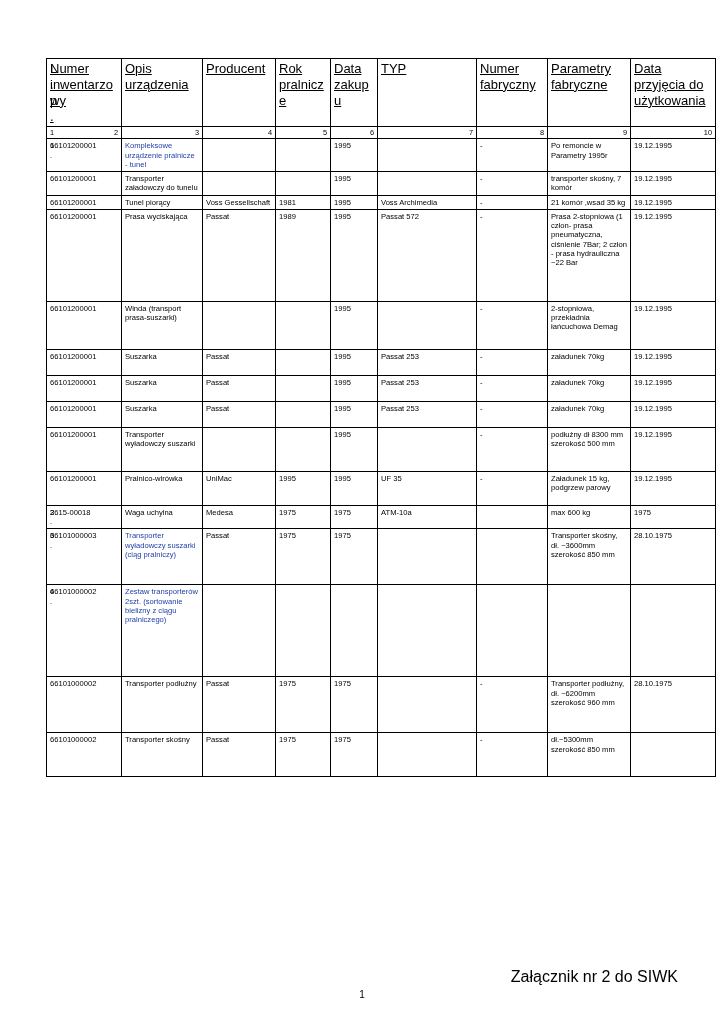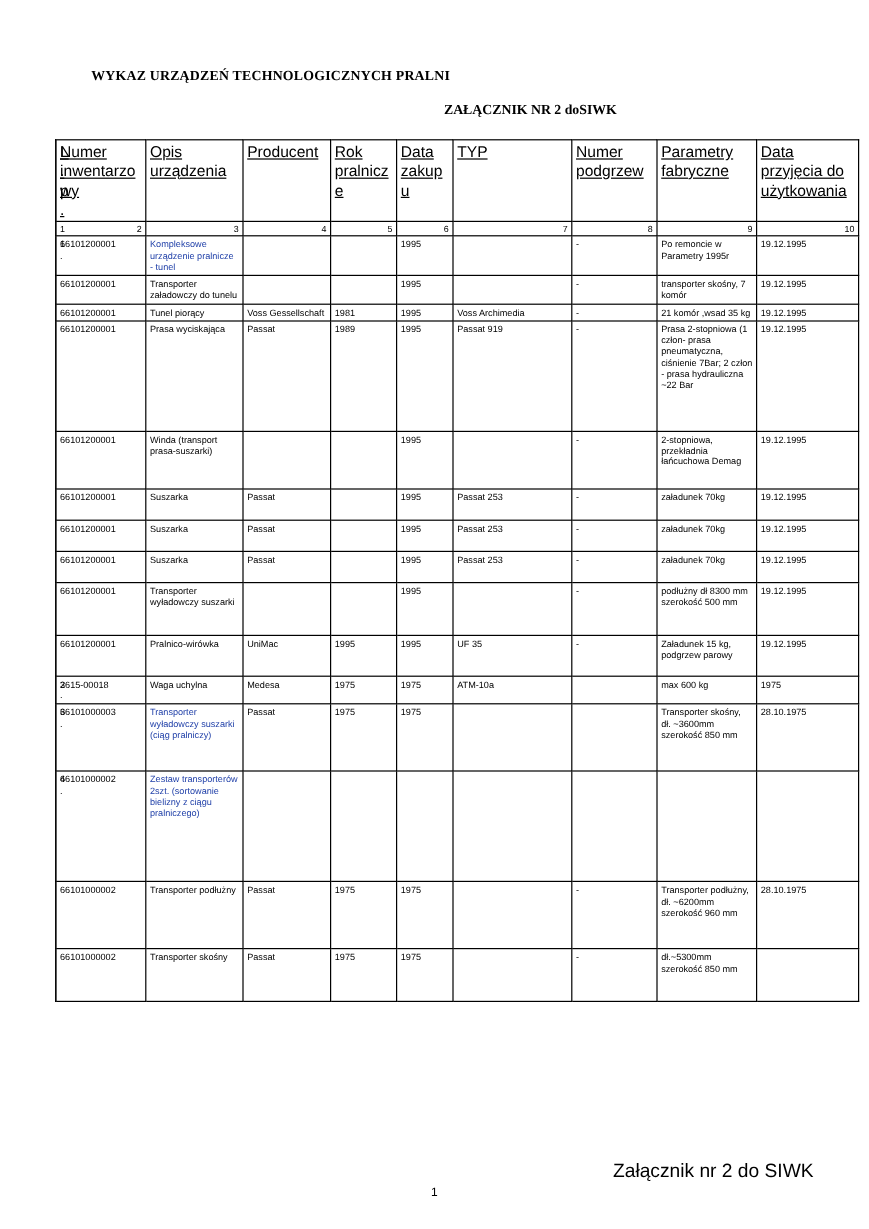--- a/index.html
+++ b/index.html
@@ -98,36 +98,32 @@
     bottom: 24px;
     text-align: center;
     font-size: 10px;
   }
 </style>
 </head>
 <body>
 
 <div class="page">
 
-  <div class="title-block">
-    <div class="doc-title">WYKAZ URZĄDZEŃ TECHNOLOGICZNYCH PRALNI</div>
-    <div class="doc-subtitle">ZAŁĄCZNIK NR 2 doSIWK</div>
-  </div>
 
   <table class="main">
     <thead>
       <tr>
         <th class="c-lp">L.p.</th>
         <th class="c-inv">Numer inwentarzowy</th>
         <th class="c-opis">Opis urządzenia</th>
         <th class="c-prod">Producent</th>
         <th class="c-rok">Rok pralnicze</th>
         <th class="c-data">Data zakupu</th>
         <th class="c-typ">TYP</th>
-        <th class="c-fab">Numer podgrzew</th>
+        <th class="c-fab">Numer fabryczny</th>
         <th class="c-param">Parametry fabryczne</th>
         <th class="c-przyj">Data przyjęcia do użytkowania</th>
       </tr>
       <tr class="numrow">
         <td>1</td>
         <td>2</td>
         <td>3</td>
         <td>4</td>
         <td>5</td>
         <td>6</td>
@@ -178,21 +174,21 @@
         <td class="c-przyj">19.12.1995</td>
       </tr>
 
       <tr style="height:92px;">
         <td class="c-lp"></td>
         <td class="c-inv rgt mid">66101200001</td>
         <td class="c-opis mid">Prasa wyciskająca</td>
         <td class="c-prod mid">Passat</td>
         <td class="c-rok mid">1989</td>
         <td class="c-data mid">1995</td>
-        <td class="c-typ mid">Passat 919</td>
+        <td class="c-typ mid">Passat 572</td>
         <td class="c-fab mid ctr">-</td>
         <td class="c-param">Prasa 2-stopniowa (1 człon- prasa pneumatyczna, ciśnienie 7Bar; 2 człon - prasa hydrauliczna ~22 Bar</td>
         <td class="c-przyj">19.12.1995</td>
       </tr>
 
       <tr style="height:48px;">
         <td class="c-lp"></td>
         <td class="c-inv rgt">66101200001</td>
         <td class="c-opis">Winda (transport prasa-suszarki)</td>
         <td class="c-prod"></td>

